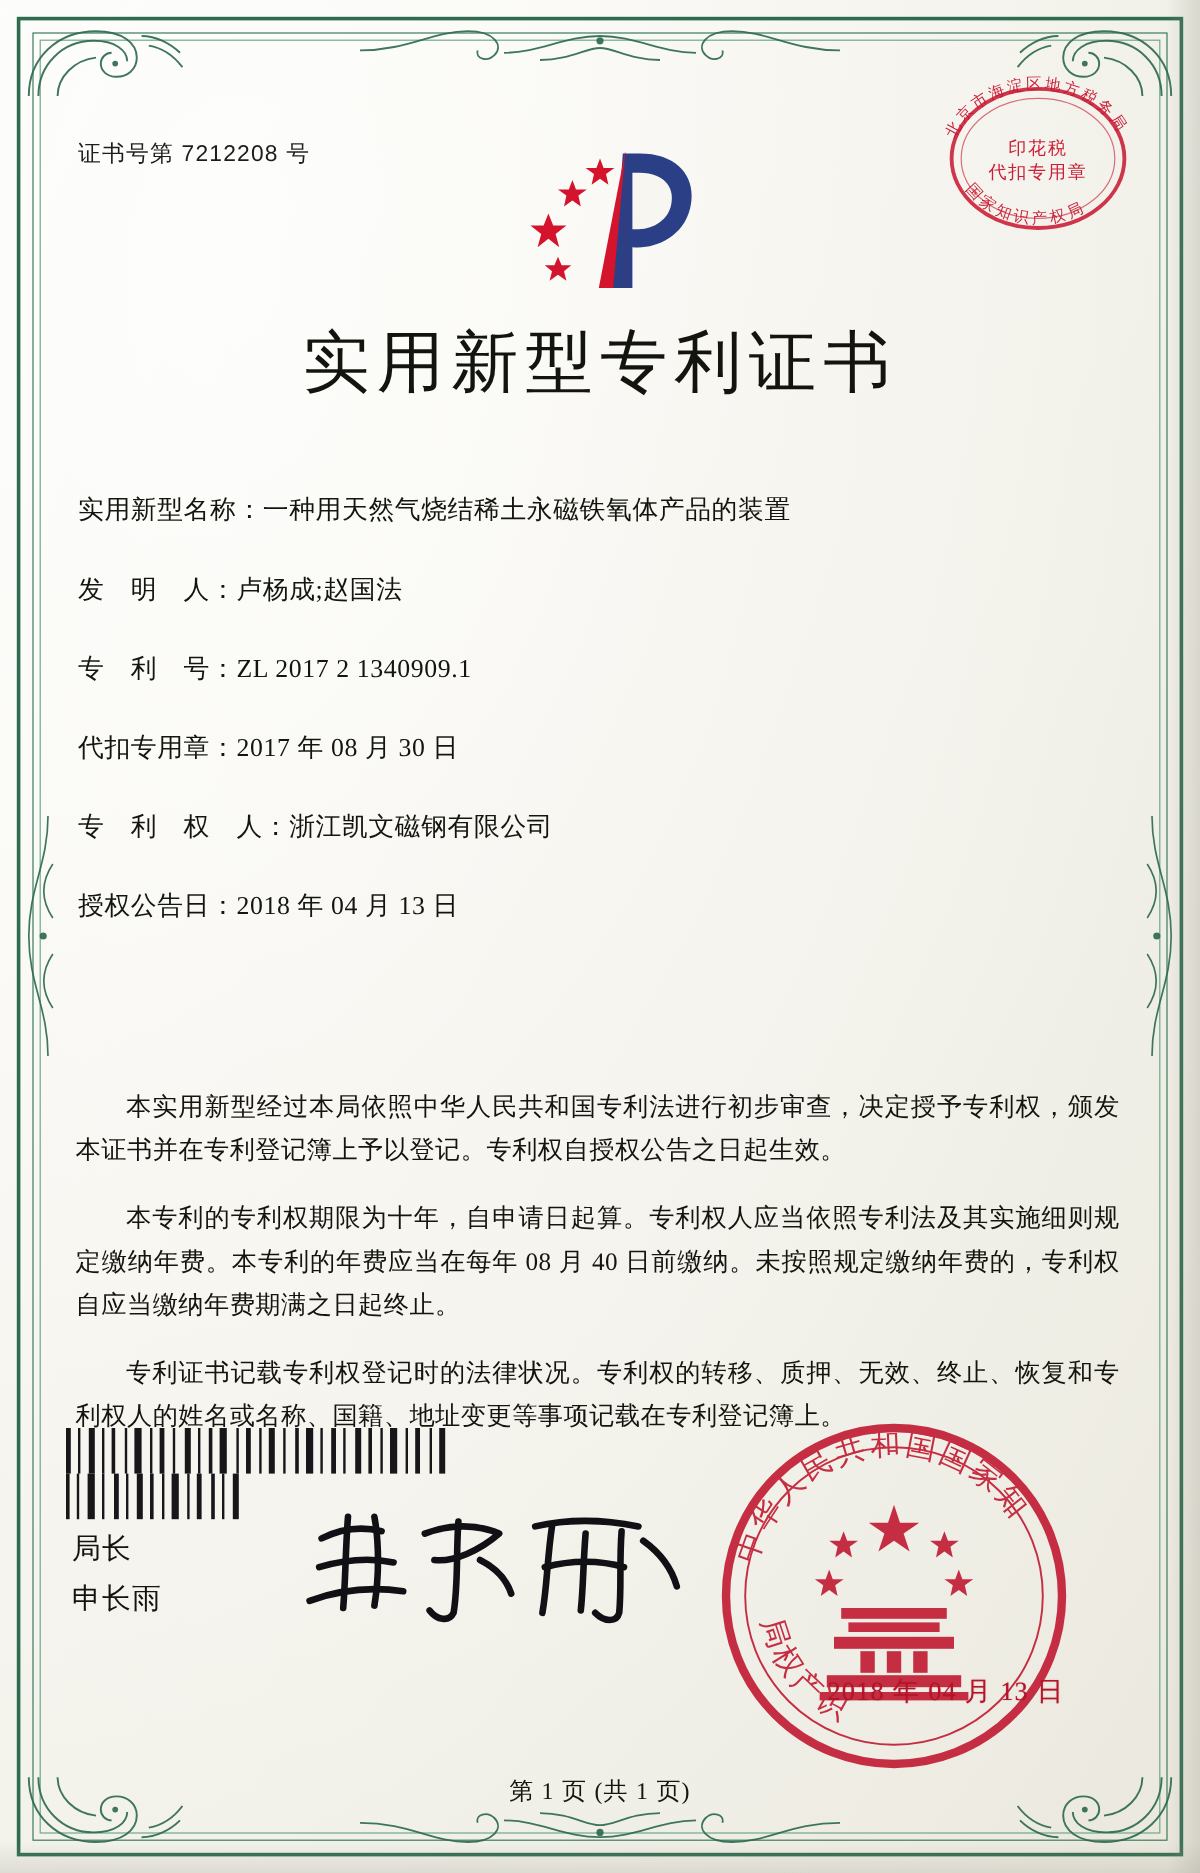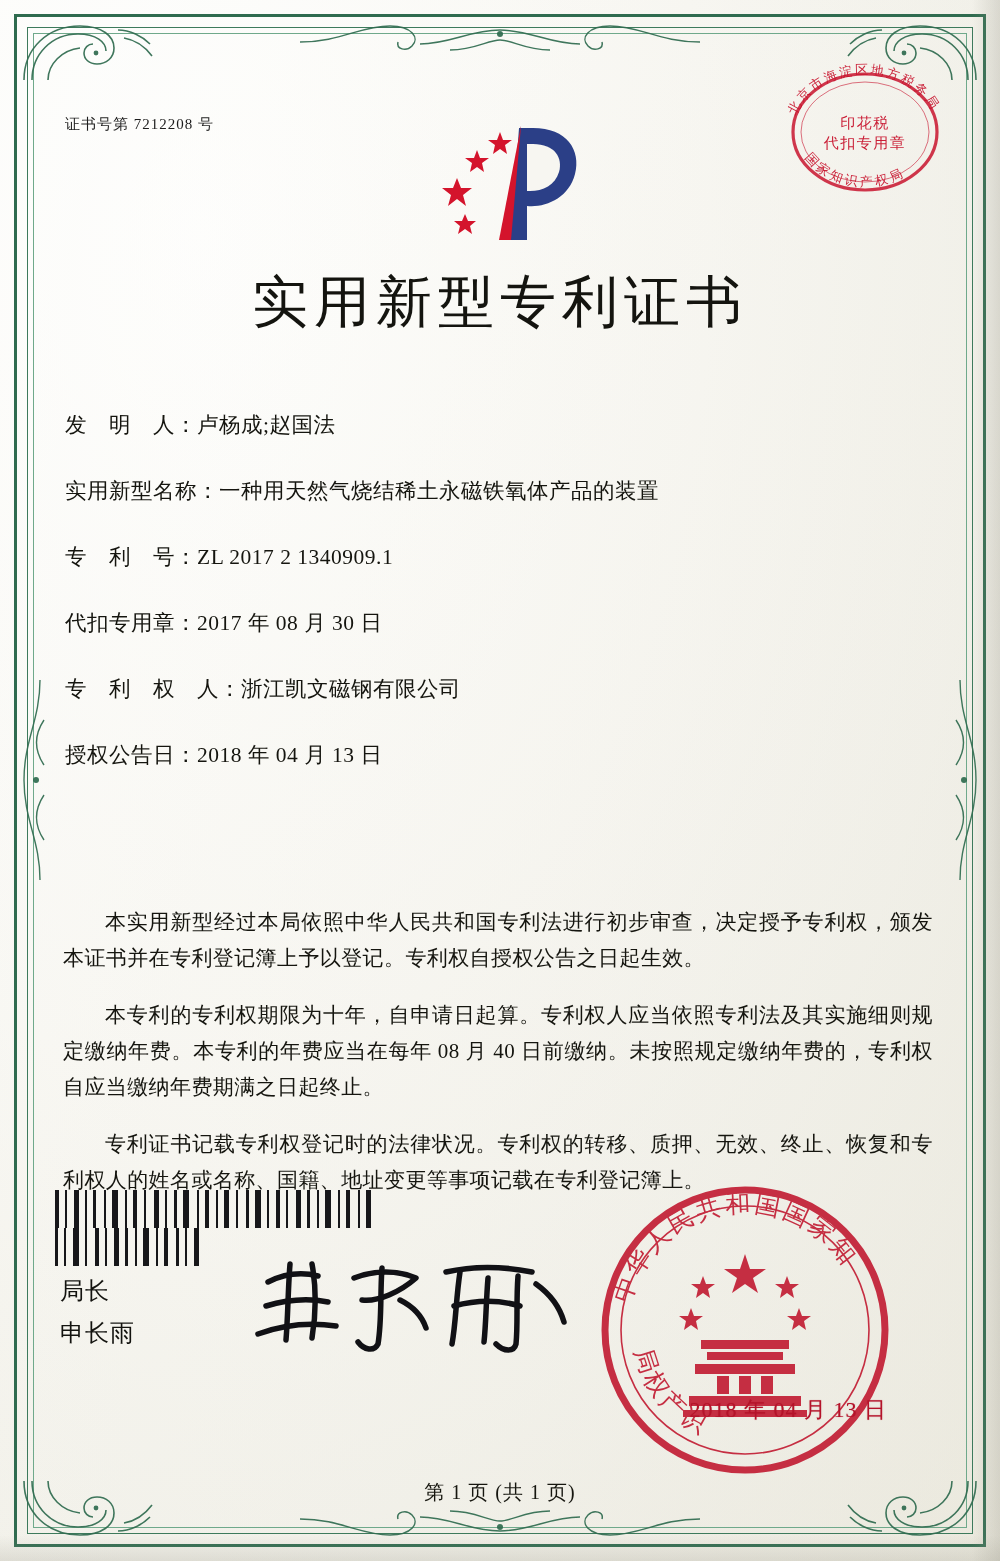--- a/index.html
+++ b/index.html
@@ -53,24 +53,24 @@
 
   
   .content {
     position: absolute;
     left: 55px; top: 50px; right: 55px; bottom: 45px;
   }
   .cert-no {
     position: absolute;
     left: 10px;
     top: 65px;
-    font-size: 15px;
+    font-size: 19px;
     letter-spacing: 1px;
     color: #1d1d1d;
-    font-family: Liberation Serif, serif;
+    font-family: Liberation Sans, sans-serif;
   }
   
   .logo {
     position: absolute;
     left: 360px;
     top: 60px;
     width: 200px;
     height: 140px;
   }
   
@@ -325,24 +325,24 @@
         </text>
         <text x="90" y="68" text-anchor="middle" font-size="15" fill="#c8142e" font-family="'Liberation Serif',serif" letter-spacing="1.5" opacity="0.95">印花税</text>
         <text x="90" y="88" text-anchor="middle" font-size="15" fill="#c8142e" font-family="'Liberation Serif',serif" letter-spacing="1.5" opacity="0.95">代扣专用章</text>
       </svg>
     </div>
 
     <div class="title">实用新型专利证书</div>
 
     <div class="fields">
       <div class="field">
+        <span class="lbl">实用新型名称：</span><span class="val">一种用天然气烧结稀土永磁铁氧体产品的装置</span>
+      </div>
+      <div class="field">
         <span class="lbl">发　明　人：</span><span class="val">卢杨成;赵国法</span>
-      </div>
-      <div class="field">
-        <span class="lbl">实用新型名称：</span><span class="val">一种用天然气烧结稀土永磁铁氧体产品的装置</span>
       </div>
       <div class="field">
         <span class="lbl">专　利　号：</span><span class="val">ZL 2017 2 1340909.1</span>
       </div>
       <div class="field">
         <span class="lbl">代扣专用章：</span><span class="val">2017 年 08 月 30 日</span>
       </div>
       <div class="field">
         <span class="lbl">专　利　权　人：</span><span class="val">浙江凯文磁钢有限公司</span>
       </div>

